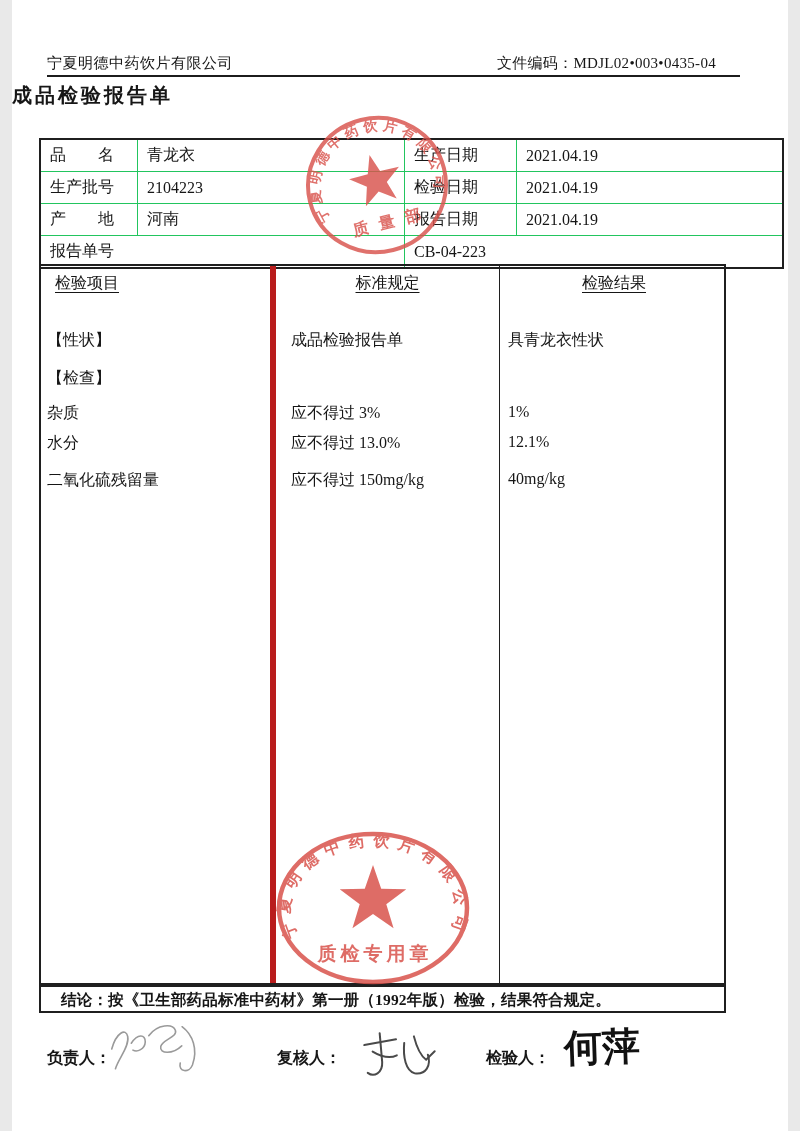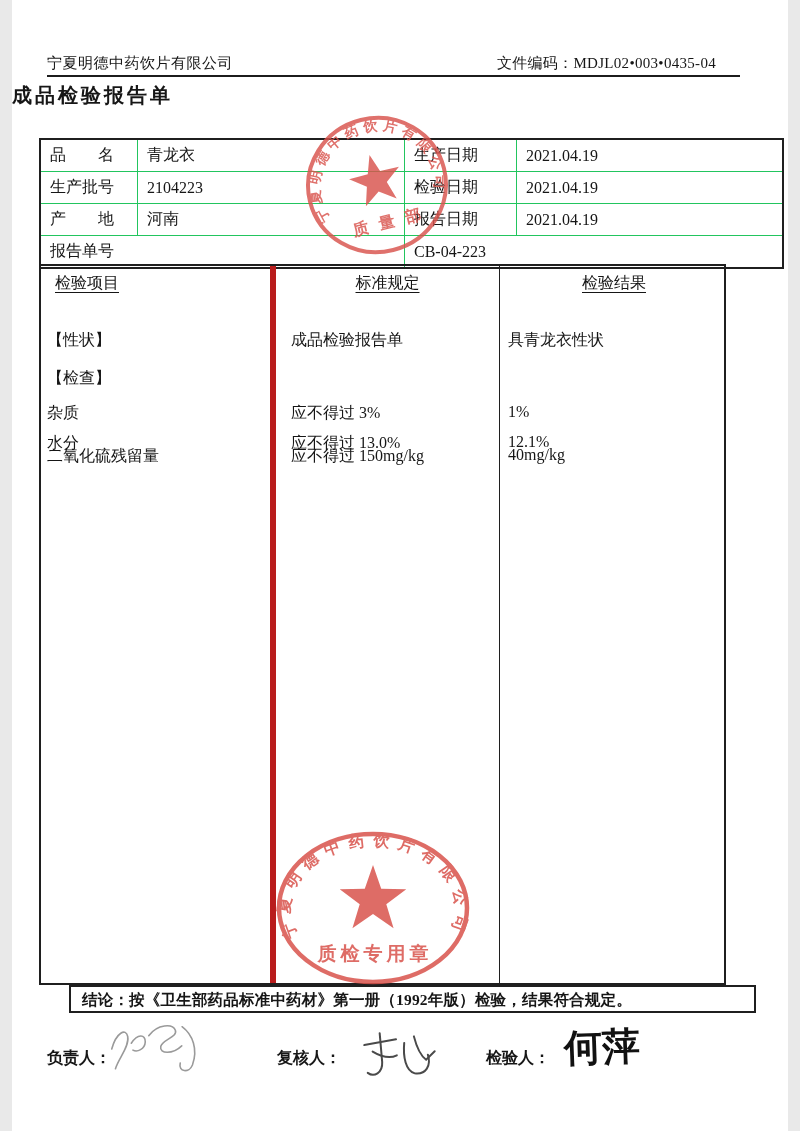--- a/index.html
+++ b/index.html
@@ -37,26 +37,26 @@
   .insp .c2{left:229px;width:229px;border-left:6px solid #b91c1c;}
   .insp .c3{left:458px;width:229px;border-left:1px solid #1f1f1f;}
   .insp .colhead{position:absolute;top:7px;width:100%;box-sizing:border-box;}
   .insp .colhead span{text-decoration:underline;text-underline-offset:4px;text-decoration-thickness:1px;}
   .insp .c1 .colhead{padding-left:14px;text-align:left;}
   .insp .c2 .colhead,.insp .c3 .colhead{text-align:center;}
   .insp .line{position:absolute;width:100%;box-sizing:border-box;white-space:nowrap;}
   .insp .c1 .line{padding-left:6px;}
   .insp .c2 .line{padding-left:15px;}
   .insp .c3 .line{padding-left:8px;}
-  .t1{top:64px;} .t2{top:102px;} .t3{top:137px;} .t4{top:167px;} .t5{top:180px;}
+  .t1{top:64px;} .t2{top:102px;} .t3{top:137px;} .t4{top:167px;} .t5{top:204px;}
   
   .conclusion{
     position:absolute;left:27px;top:985px;width:687px;height:28px;
     border:2px solid #1f1f1f;box-sizing:border-box;line-height:25px;
-    padding-left:11px;font-size:15.5px;font-weight:600;letter-spacing:.2px;margin-left:30px;
+    padding-left:20px;font-size:15.5px;font-weight:600;letter-spacing:.2px;
   }
   
   .sig-label{
     position:absolute;top:1048px;font-size:16px;font-weight:bold;
     font-family:"Liberation Sans","DejaVu Sans",sans-serif;
   }
   .sig-label.s1{left:35px;} .sig-label.s2{left:265px;} .sig-label.s3{left:474px;}
   .sig{position:absolute;pointer-events:none;}
   .sig1{left:90px;top:1015px;transform:rotate(-5deg);}
   .sig2{left:343px;top:1028px;transform:rotate(-3deg);}

